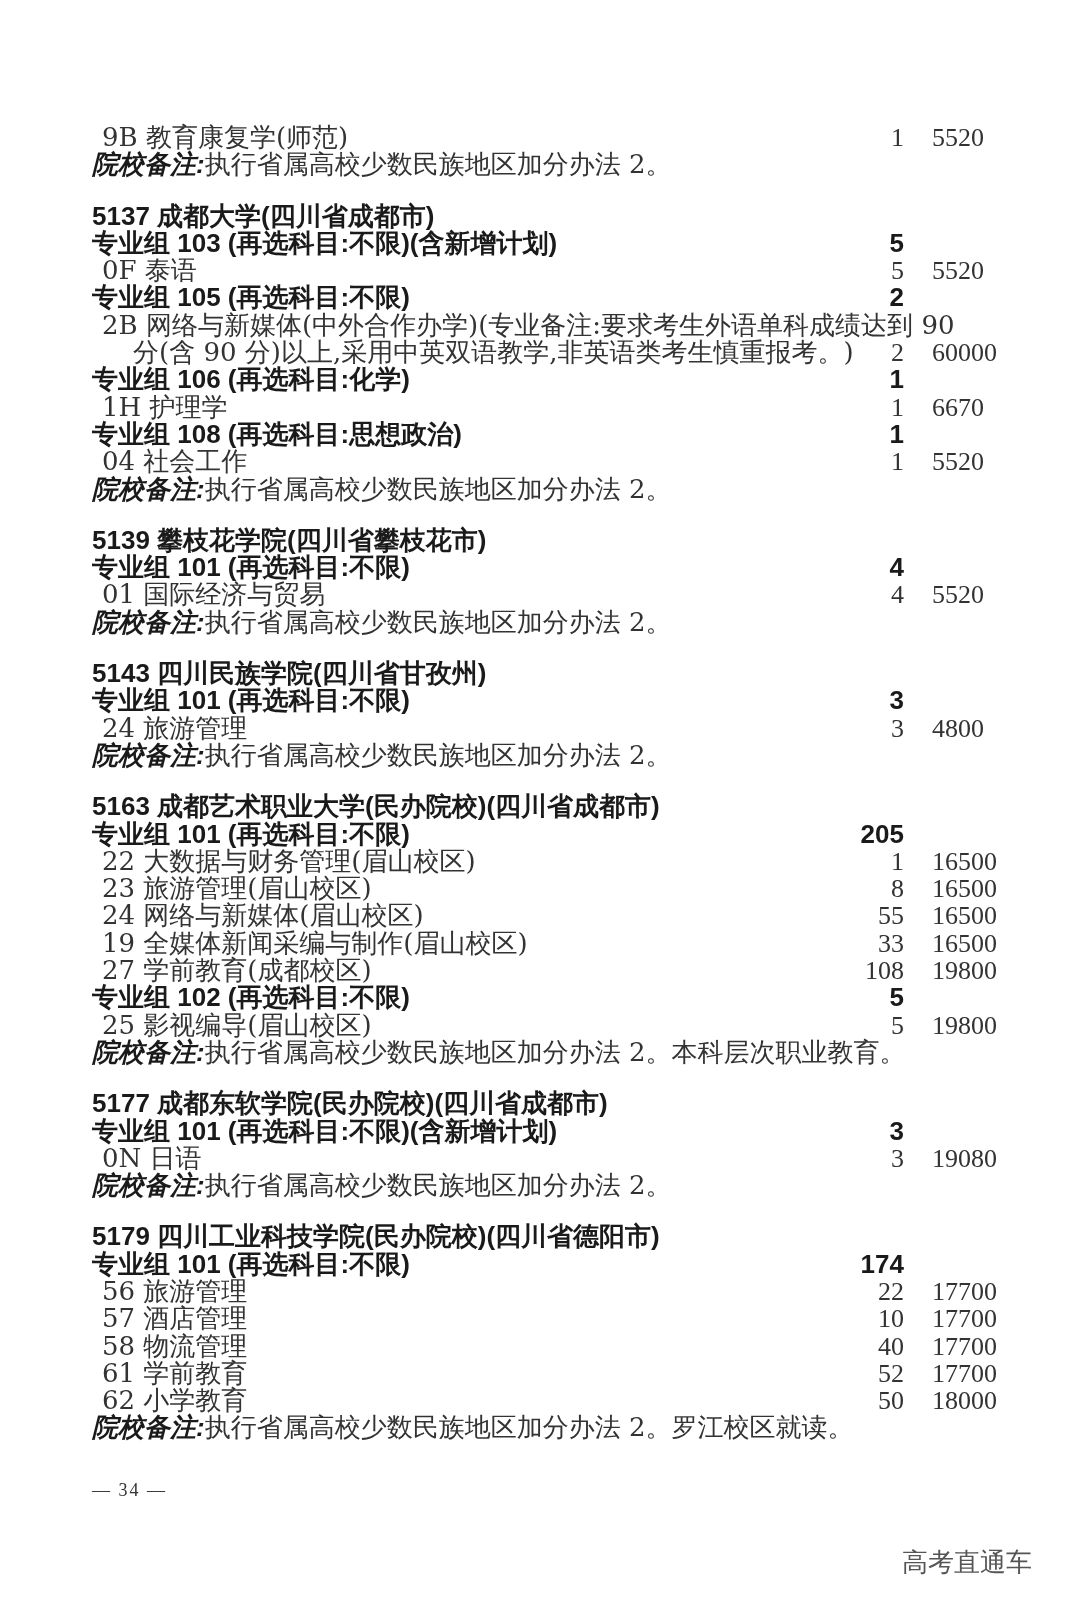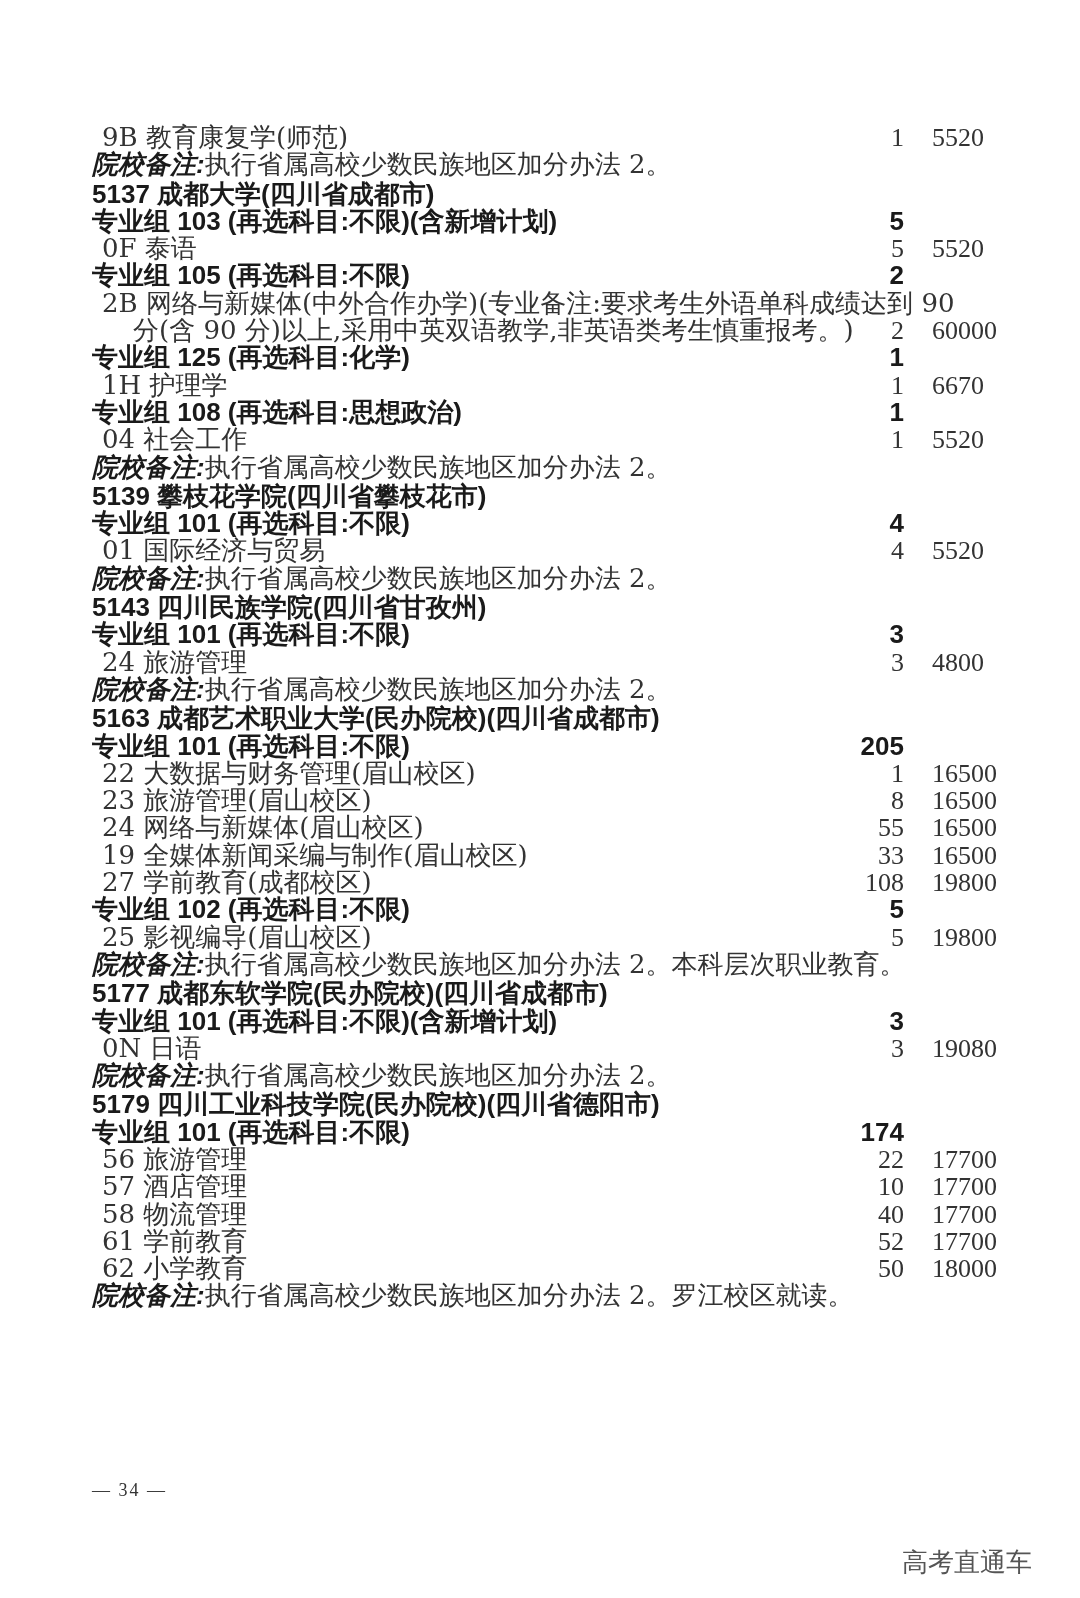--- a/index.html
+++ b/index.html
@@ -67,21 +67,21 @@
     .note .label {
       font-family: "DejaVu Serif", "Liberation Serif", serif;
       color: #333;
     }
     .note .label b {
       font-family: "Liberation Sans", "DejaVu Sans", sans-serif;
       font-weight: bold;
       color: #1a1a1a;
       font-style: italic;
     }
-    .school { margin-top: 2px; }
+    .school { margin-top: 24px; }
     .page-number {
       position: absolute;
       left: 92px;
       top: 1480px;
       font-family: "Liberation Serif", "DejaVu Serif", serif;
       font-size: 18px;
       color: #333;
       letter-spacing: 2px;
     }
     .watermark {
@@ -125,21 +125,21 @@
   </div>
   <div class="row major">
     <span class="label"><span>2B</span> <span>网络与新媒体(中外合作办学)(专业备注:要求考生外语单科成绩达到 90</span></span>
   </div>
   <div class="row major cont">
     <span class="label">分(含 90 分)以上,采用中英双语教学,非英语类考生慎重报考。)</span>
     <span class="count">2</span>
     <span class="fee">60000</span>
   </div>
   <div class="row group">
-    <span class="label">专业组 125 (再选科目:化学)</span>
+    <span class="label">专业组 106 (再选科目:化学)</span>
     <span class="count">1</span>
   </div>
   <div class="row major">
     <span class="label"><span>1H</span> <span>护理学</span></span>
     <span class="count">1</span>
     <span class="fee">6670</span>
   </div>
   <div class="row group">
     <span class="label">专业组 108 (再选科目:思想政治)</span>
     <span class="count">1</span>

